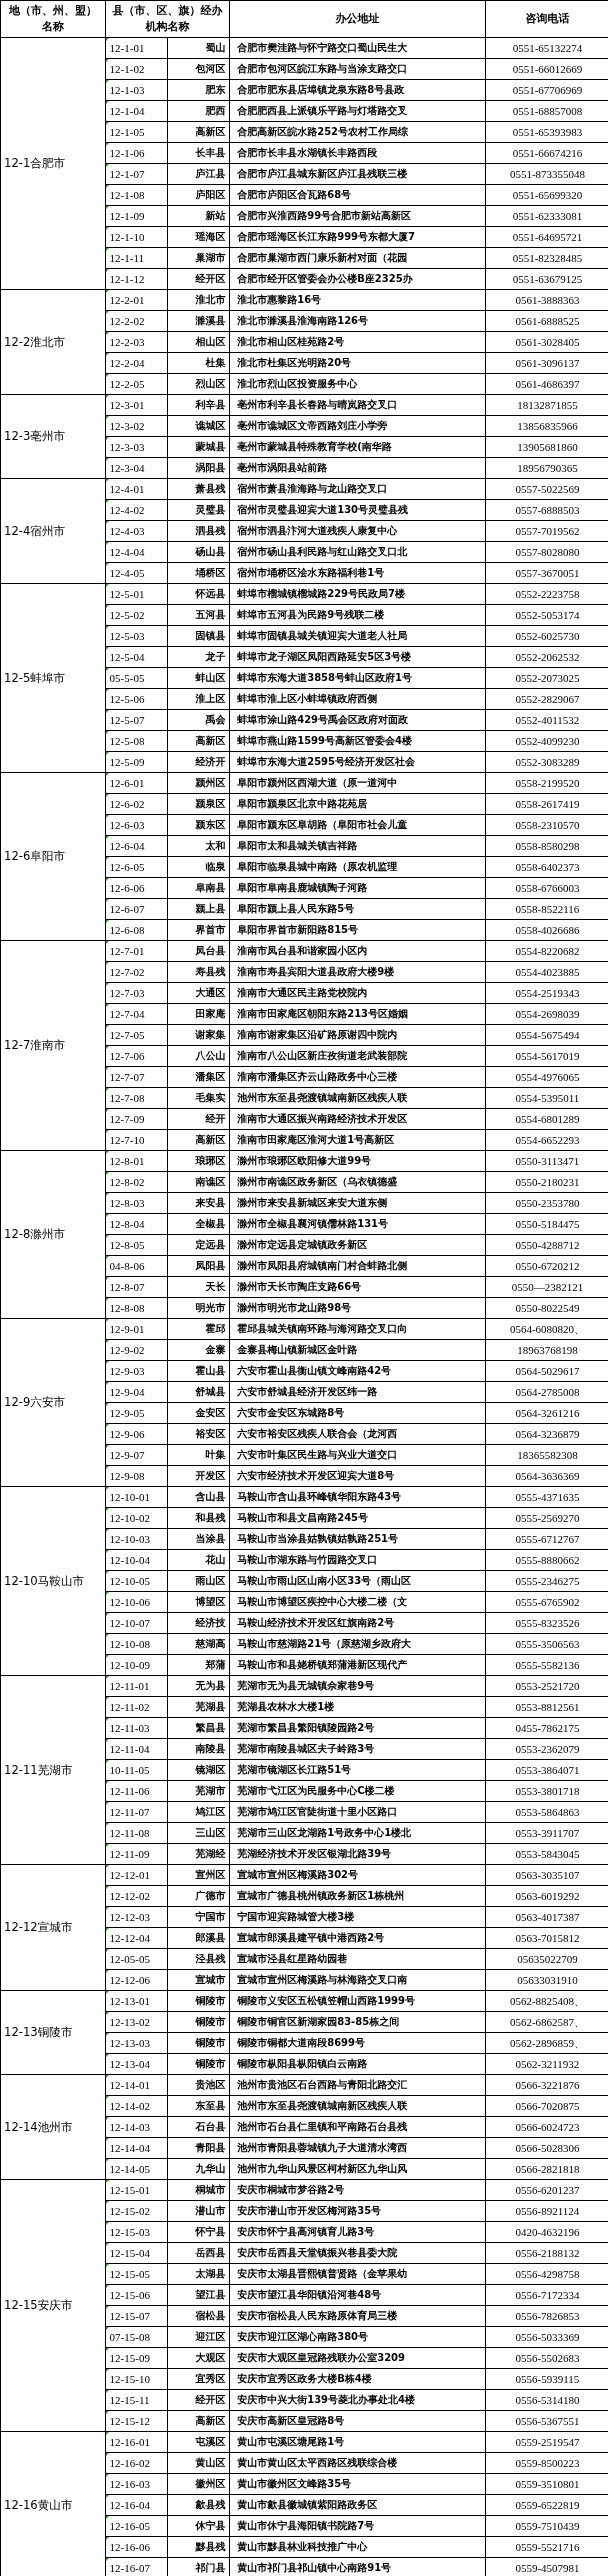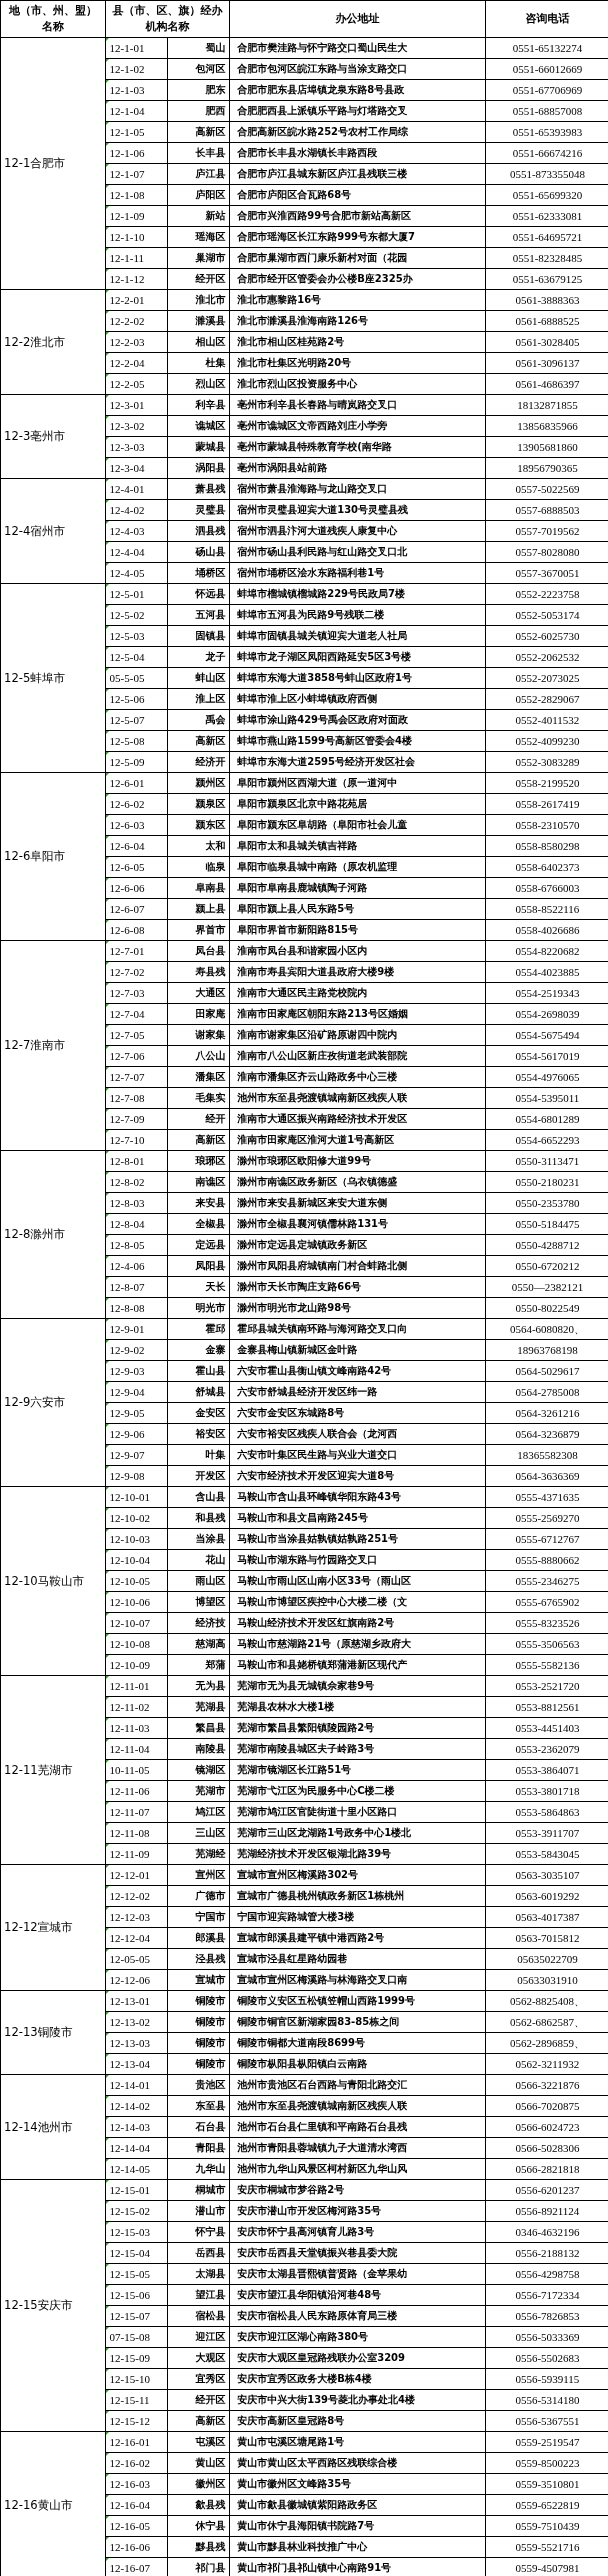--- a/index.html
+++ b/index.html
@@ -388,21 +388,21 @@
         <td class="address">滁州市全椒县襄河镇儒林路131号</td>
         <td class="phone">0550-5184475</td>
       </tr>
       <tr>
         <td class="code">12-8-05</td>
         <td class="org">定远县</td>
         <td class="address">滁州市定远县定城镇政务新区</td>
         <td class="phone">0550-4288712</td>
       </tr>
       <tr>
-        <td class="code">12-4-06</td>
+        <td class="code">04-8-06</td>
         <td class="org">凤阳县</td>
         <td class="address">滁州市凤阳县府城镇南门村合蚌路北侧</td>
         <td class="phone">0550-6720212</td>
       </tr>
       <tr>
         <td class="code">12-8-07</td>
         <td class="org">天长</td>
         <td class="address">滁州市天长市陶庄支路66号</td>
         <td class="phone">0550—2382121</td>
       </tr>
@@ -526,21 +526,21 @@
       <tr>
         <td class="code">12-11-02</td>
         <td class="org">芜湖县</td>
         <td class="address">芜湖县农林水大楼1楼</td>
         <td class="phone">0553-8812561</td>
       </tr>
       <tr>
         <td class="code">12-11-03</td>
         <td class="org">繁昌县</td>
         <td class="address">芜湖市繁昌县繁阳镇陵园路2号</td>
-        <td class="phone">0553-4451403</td>
+        <td class="phone">0455-7862175</td>
       </tr>
       <tr>
         <td class="code">12-11-04</td>
         <td class="org">南陵县</td>
         <td class="address">芜湖市南陵县城区夫子岭路3号</td>
         <td class="phone">0553-2362079</td>
       </tr>
       <tr>
         <td class="code">10-11-05</td>
         <td class="org">镜湖区</td>
@@ -674,21 +674,21 @@
       <tr>
         <td class="code">12-15-02</td>
         <td class="org">潜山市</td>
         <td class="address">安庆市潜山市开发区梅河路35号</td>
         <td class="phone">0556-8921124</td>
       </tr>
       <tr>
         <td class="code">12-15-03</td>
         <td class="org">怀宁县</td>
         <td class="address">安庆市怀宁县高河镇育儿路3号</td>
-        <td class="phone">0346-4632196</td>
+        <td class="phone">0420-4632196</td>
       </tr>
       <tr>
         <td class="code">12-15-04</td>
         <td class="org">岳西县</td>
         <td class="address">安庆市岳西县天堂镇振兴巷县委大院</td>
         <td class="phone">0556-2188132</td>
       </tr>
       <tr>
         <td class="code">12-15-05</td>
         <td class="org">太湖县</td>

